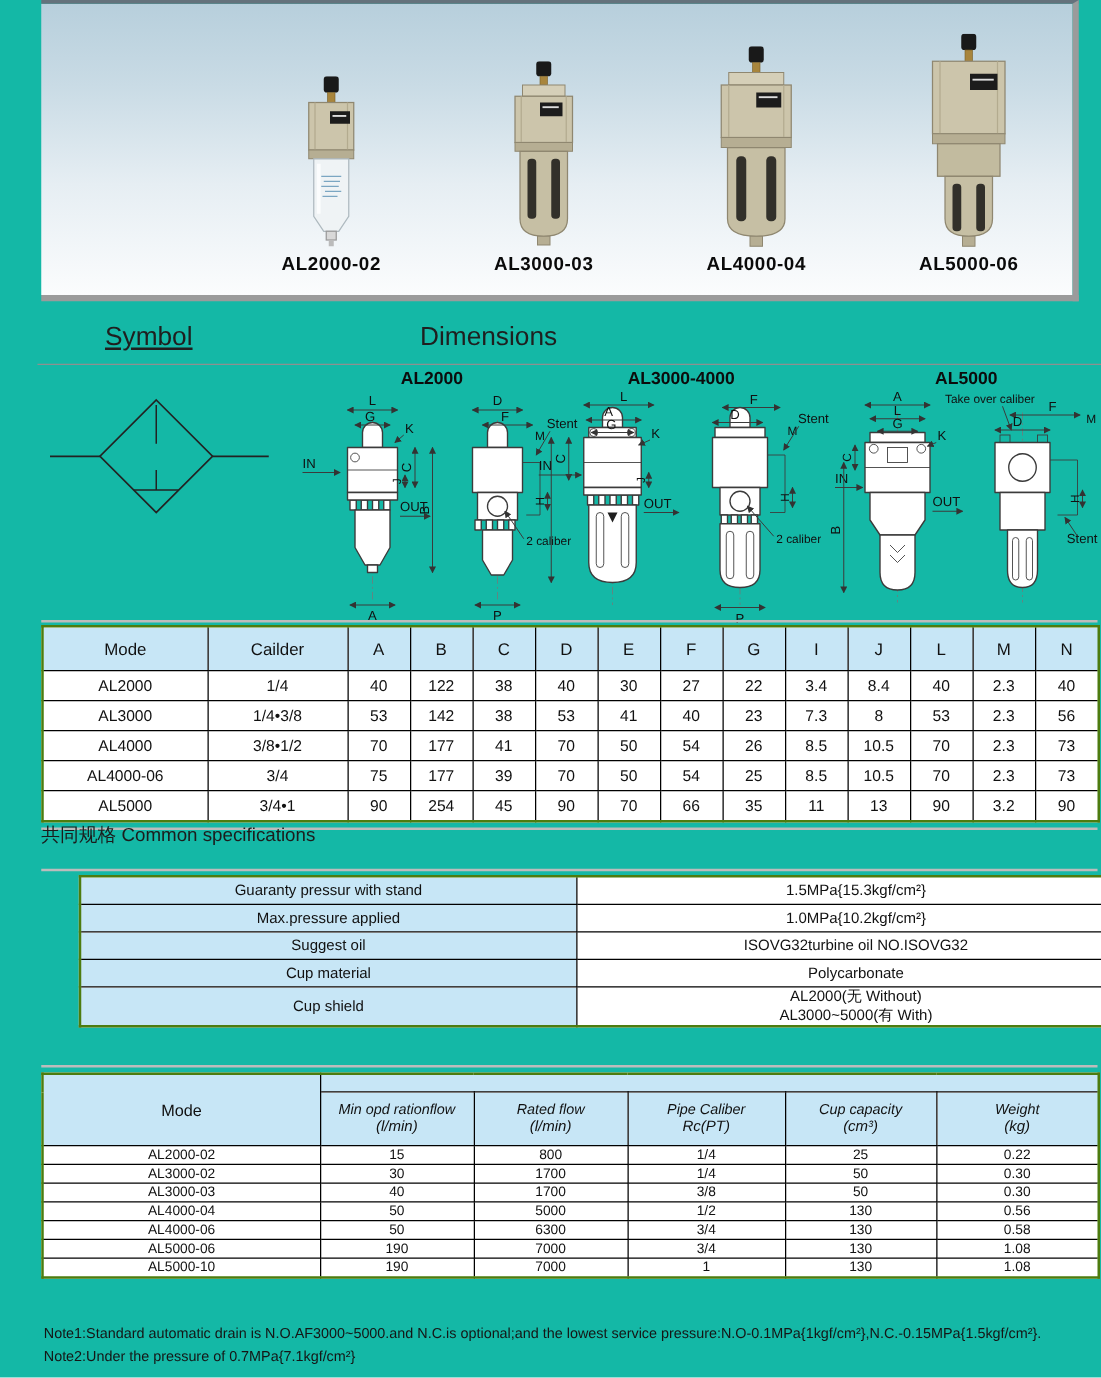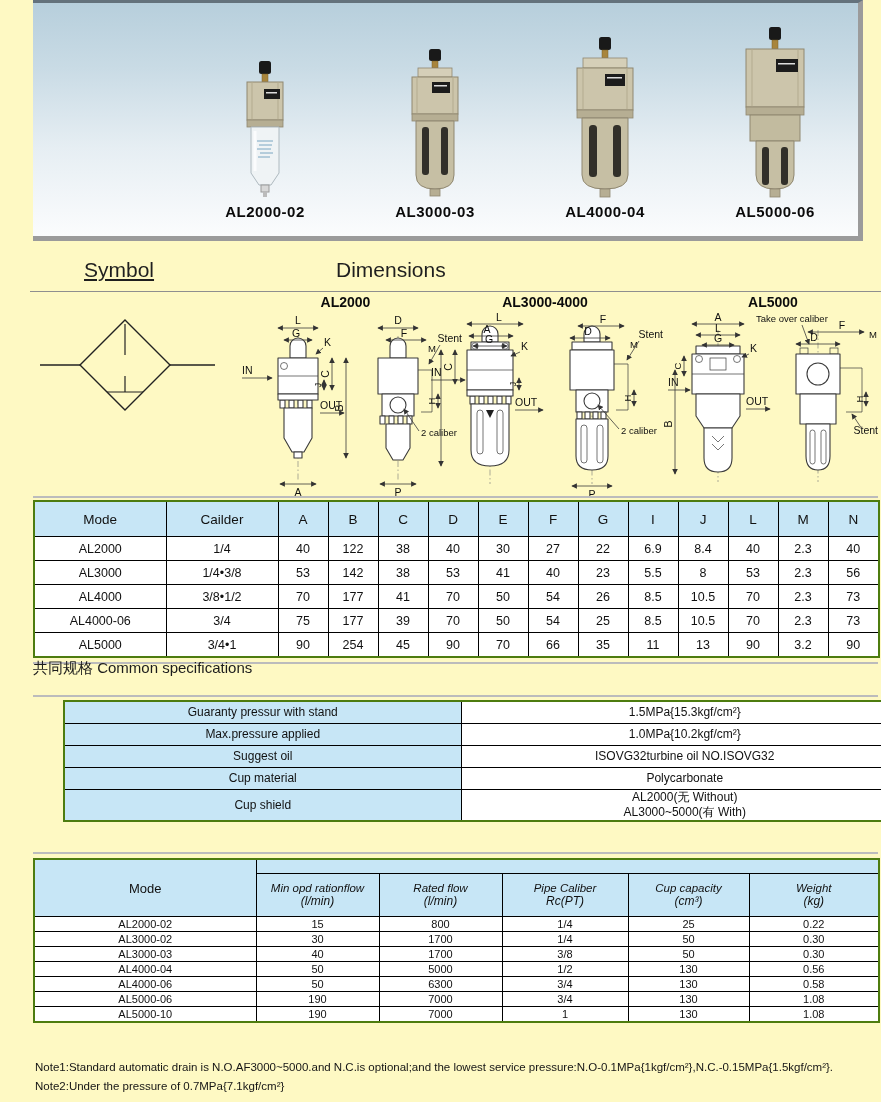--- a/index.html
+++ b/index.html
@@ -1,16 +1,16 @@
 <!DOCTYPE html>
 <html><head>
 <meta charset="utf-8">
 <style>
   html,body{margin:0;padding:0;background:#fff;}
-  #page{position:relative;width:881px;height:1102px;background:#fef9c3;overflow:hidden;
+  #page{position:relative;width:881px;height:1102px;background:#14b8a6;overflow:hidden;
         font-family:"Liberation Sans","DejaVu Sans",sans-serif;color:#111;}
 
   
   .photo-panel{position:absolute;left:33px;top:0;width:830px;height:241px;box-sizing:border-box;
     background:linear-gradient(180deg,#b7cfdc 0%,#c9dbe5 28%,#e6eef3 62%,#fbfcfd 100%);
     border-top:3px solid #64727c;border-right:5px solid #9b9b9b;border-bottom:5px solid #9b9b9b;}
   .plabel{position:absolute;width:140px;top:200px;text-align:center;font-size:15px;font-weight:bold;
     letter-spacing:.5px;color:#0a0a0a;}
   .prod{position:absolute;}
 
@@ -373,37 +373,37 @@
         <tr>
           <td>AL2000</td>
           <td>1/4</td>
           <td>40</td>
           <td>122</td>
           <td>38</td>
           <td>40</td>
           <td>30</td>
           <td>27</td>
           <td>22</td>
-          <td>6.9</td>
+          <td>3.4</td>
           <td>8.4</td>
           <td>40</td>
           <td>2.3</td>
           <td>40</td>
         </tr>
         <tr>
           <td>AL3000</td>
           <td>1/4•3/8</td>
           <td>53</td>
           <td>142</td>
           <td>38</td>
           <td>53</td>
           <td>41</td>
           <td>40</td>
           <td>23</td>
-          <td>5.5</td>
+          <td>7.3</td>
           <td>8</td>
           <td>53</td>
           <td>2.3</td>
           <td>56</td>
         </tr>
         <tr>
           <td>AL4000</td>
           <td>3/8•1/2</td>
           <td>70</td>
           <td>177</td>

